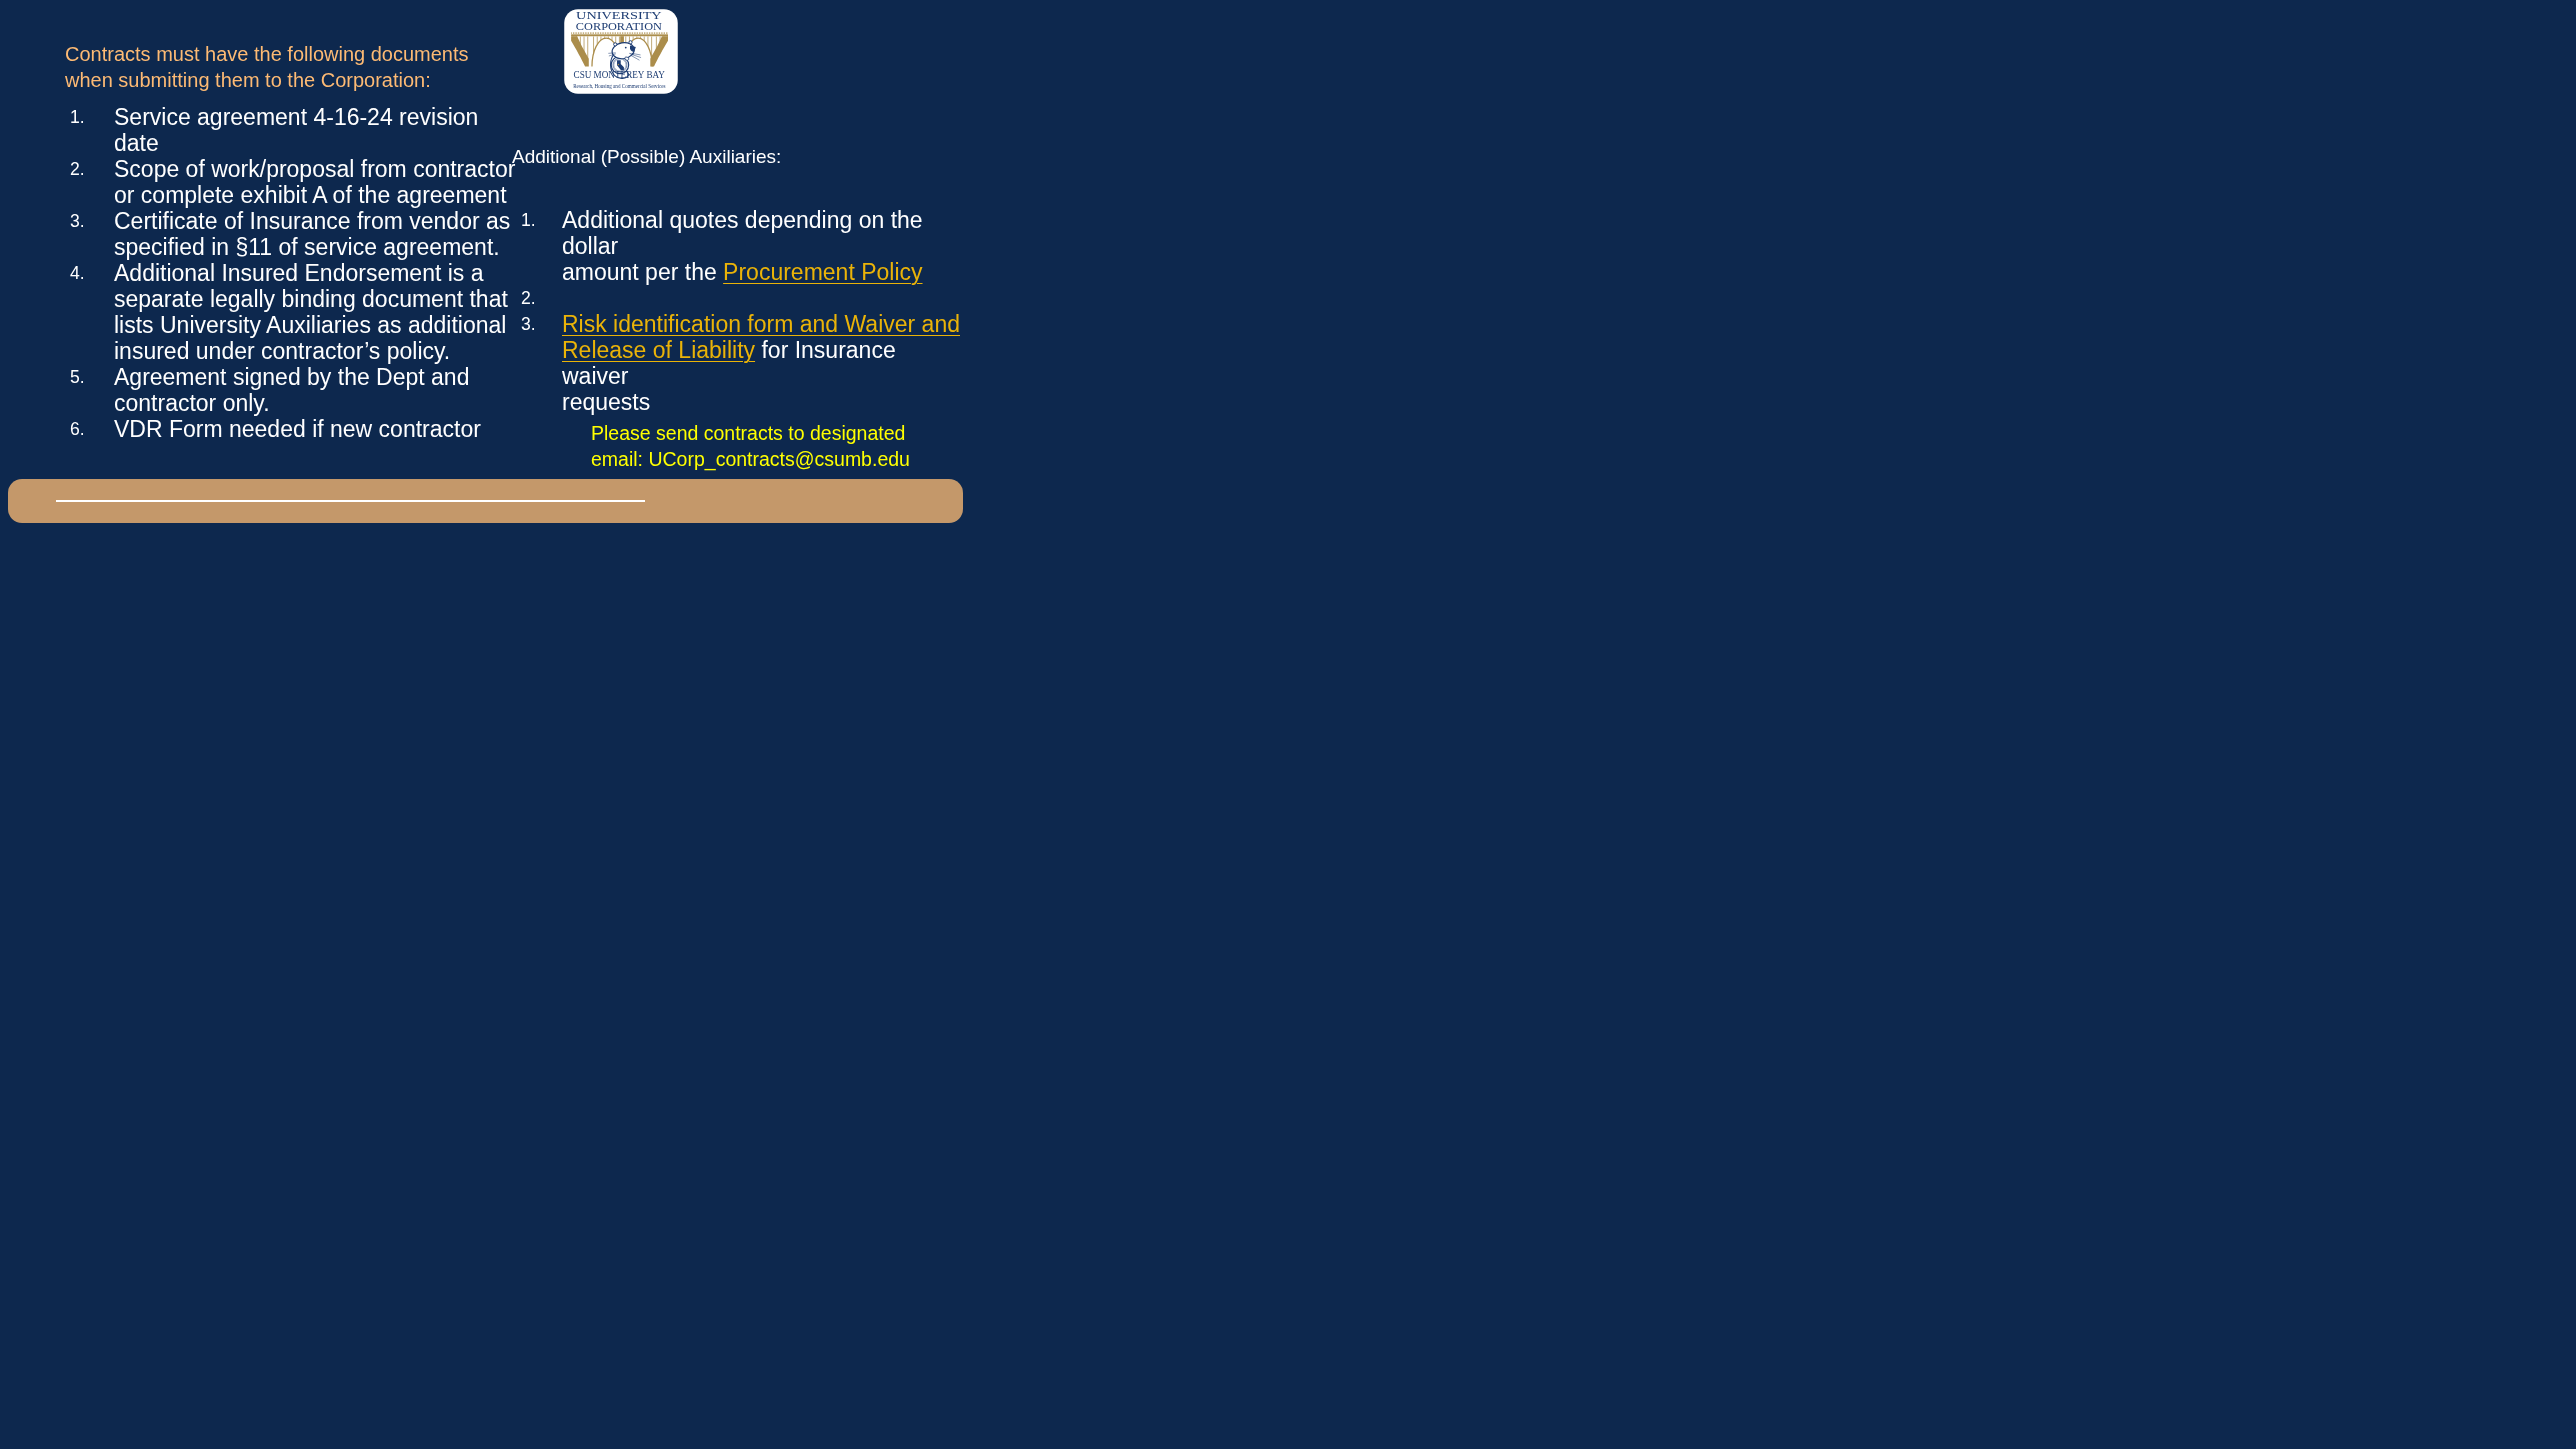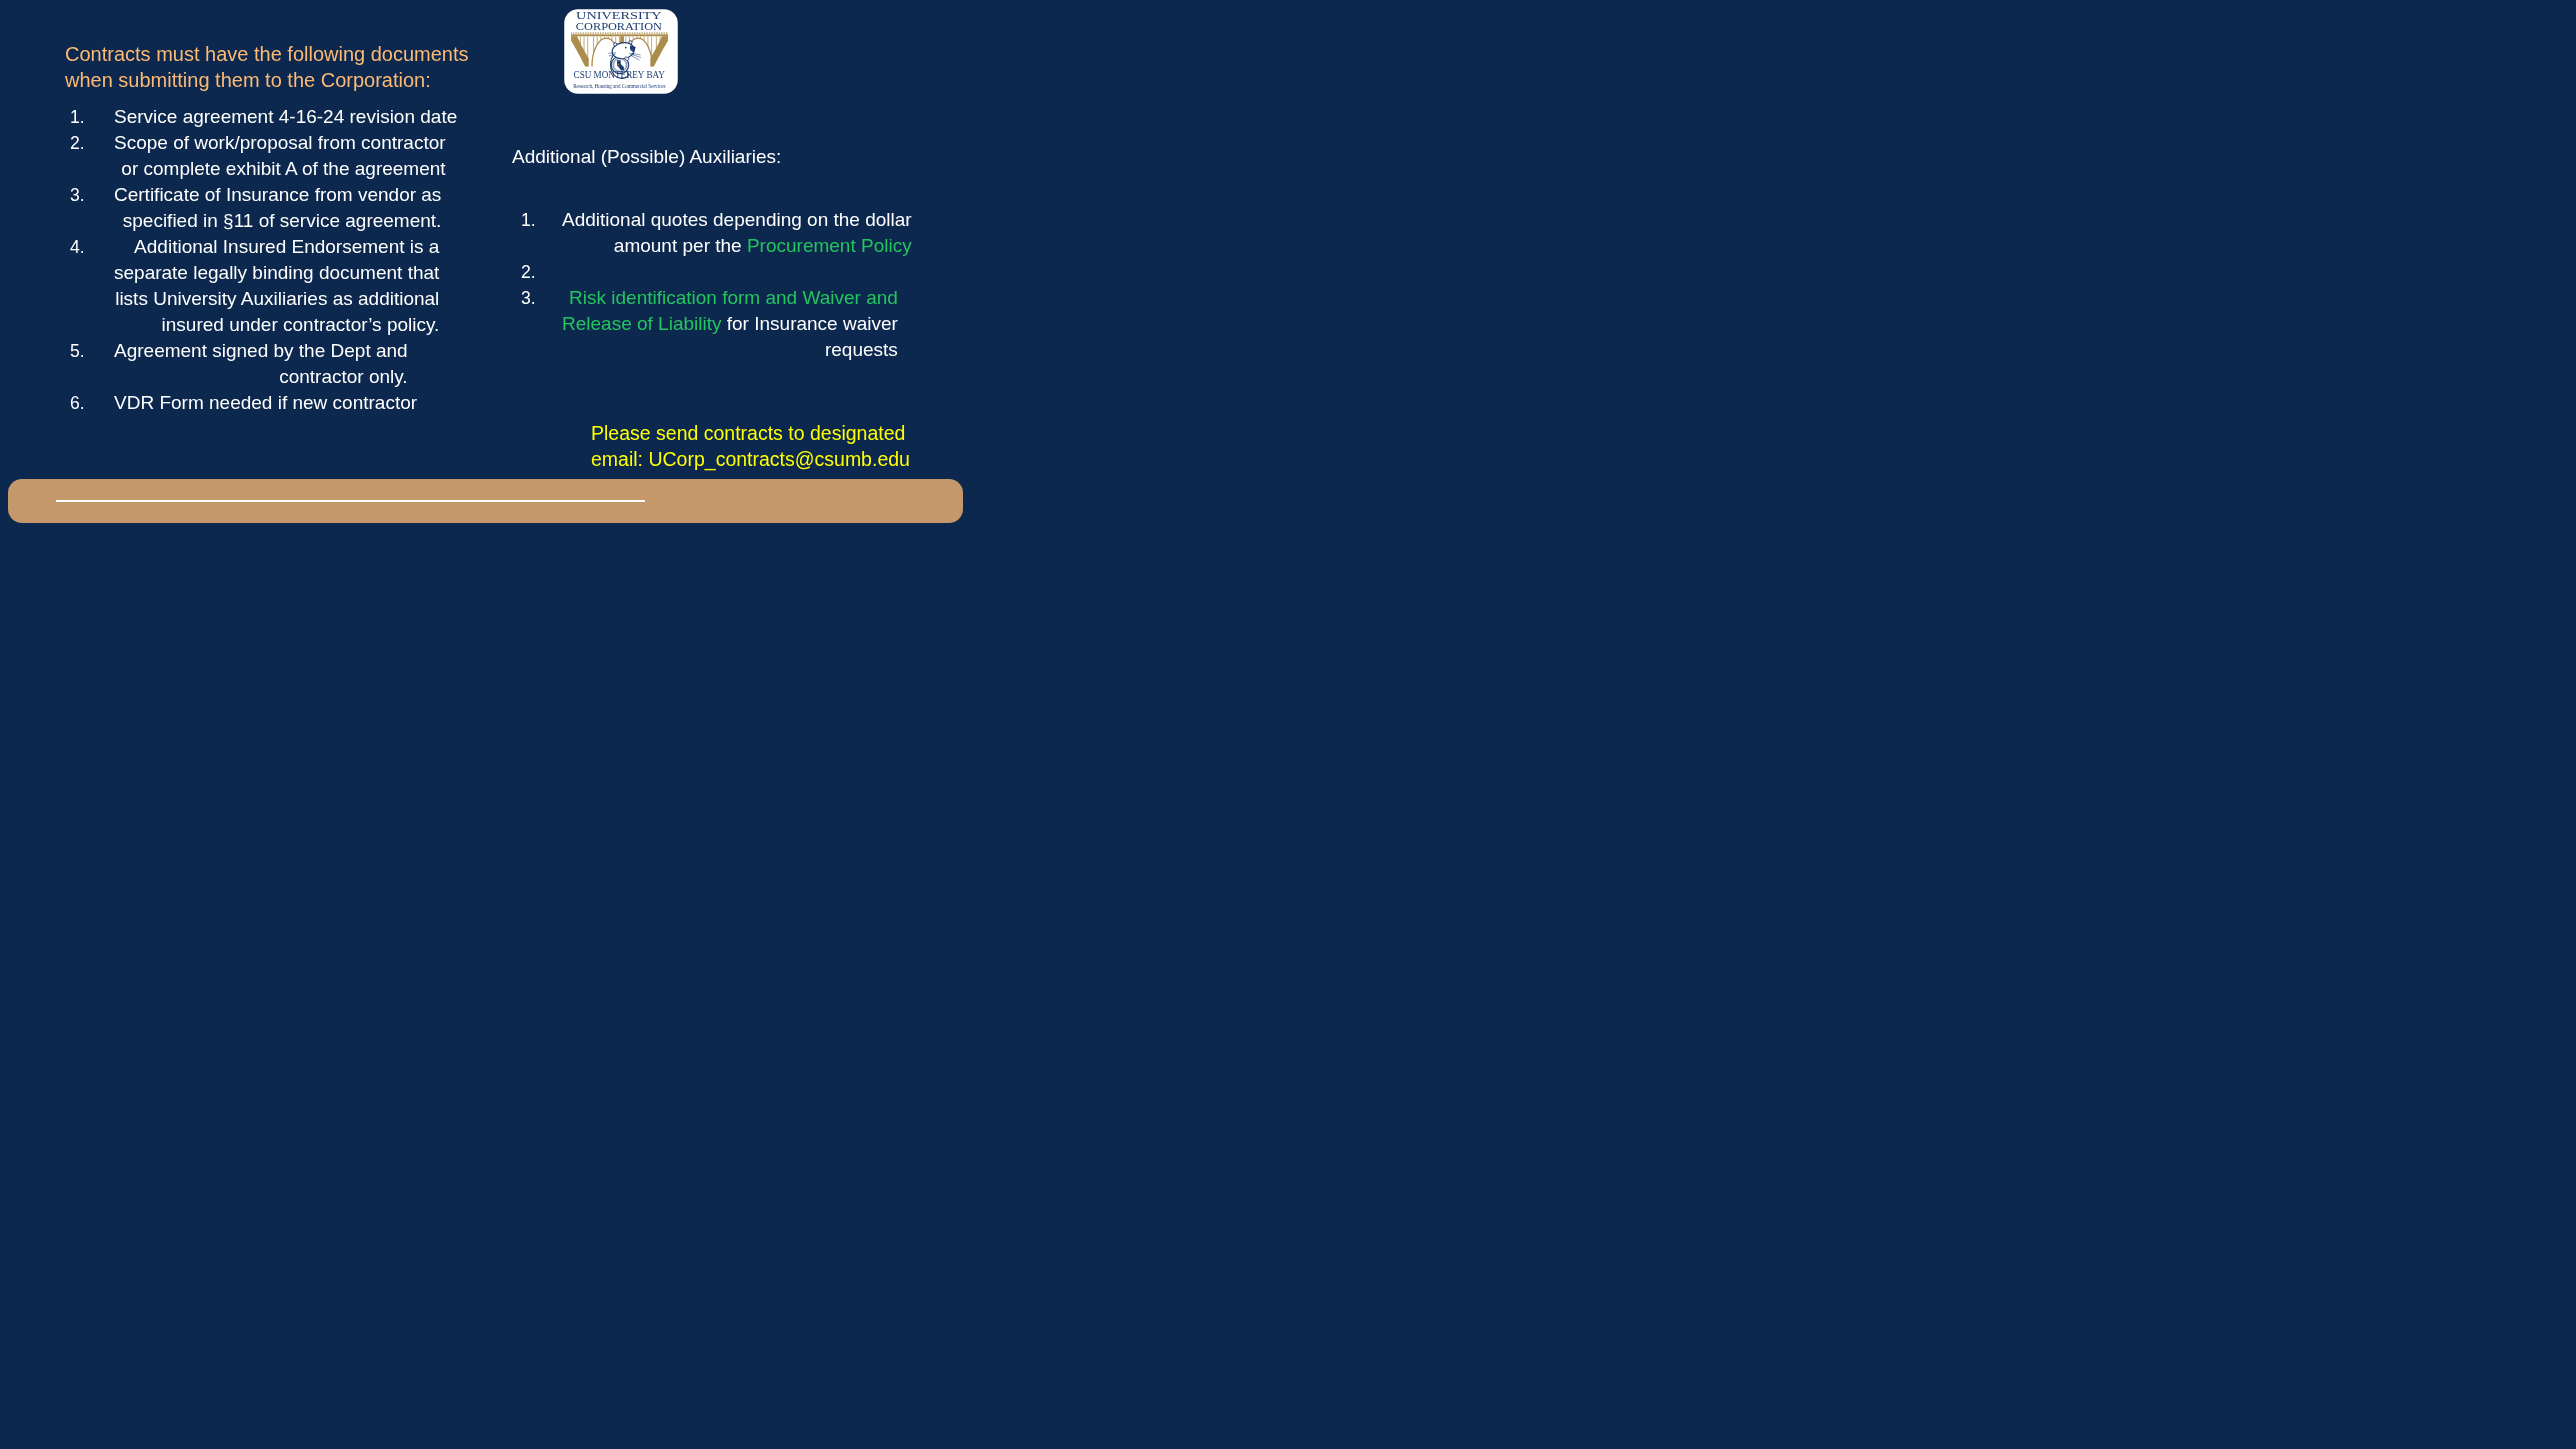--- a/index.html
+++ b/index.html
@@ -10,32 +10,33 @@
   }
   .heading{
     position:absolute;left:65px;top:24.5px;
     font-size:20px;line-height:26px;color:#fdba74;
     white-space:pre-line;
     margin-top:16px;
   }
   .list{position:absolute;display:flex;flex-direction:column;}
   .row{display:flex;align-items:flex-start;}
   .num{flex:0 0 auto;font-size:17.6px;line-height:26px;color:#ffffff;}
-  .txt{font-size:19px;line-height:26px;color:#ffffff;white-space:pre-line;text-align:right;}
+  .txt{font-size:23px;line-height:26px;color:#ffffff;white-space:pre-line;}
   .left-list{left:70px;top:104px;width:452px;}
   .left-list .num{width:44px;}
   .right-list{left:521px;top:207px;width:440px;}
   .right-list .num{width:41px;}
   .right-heading{
     position:absolute;left:512px;top:144px;
     font-size:19px;line-height:26px;color:#ffffff;
   }
   .right-heading .ital{}
   .link{
-    color:#22c55e;
+    color:#eab308;
+    text-decoration:underline;
     text-decoration-thickness:1.3px;
     text-underline-offset:3.1px;
     cursor:pointer;
   }
   .cta{
     position:absolute;left:591px;top:420px;width:333px;
     text-align:left;font-size:19.5px;line-height:26px;color:#ffff00;
     white-space:pre-line;
   }
   .bottom-bar{

